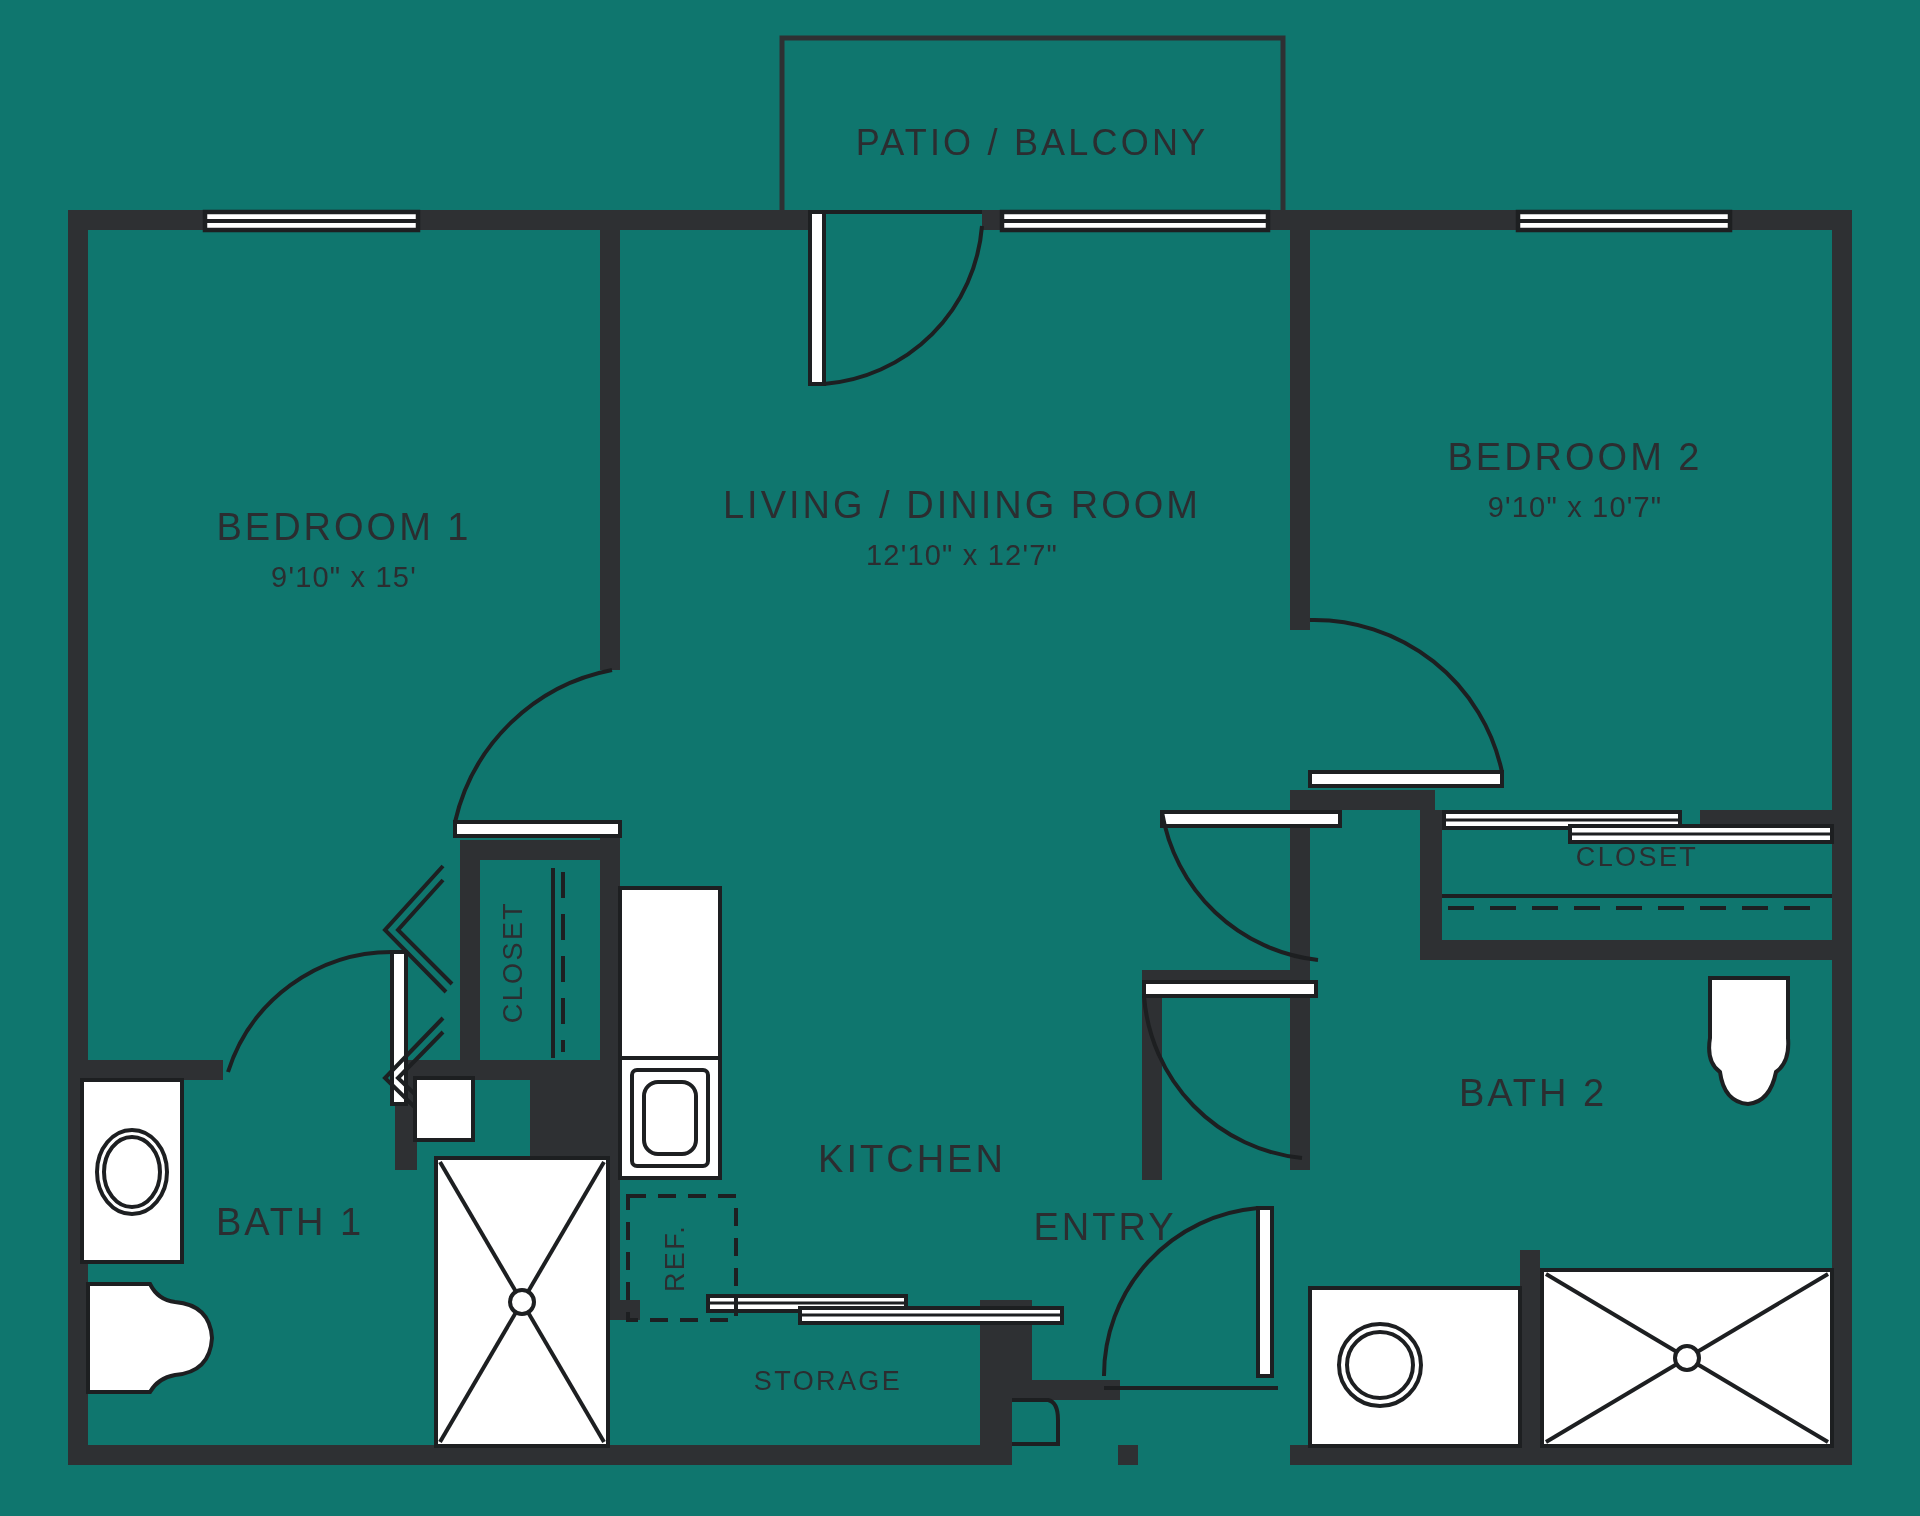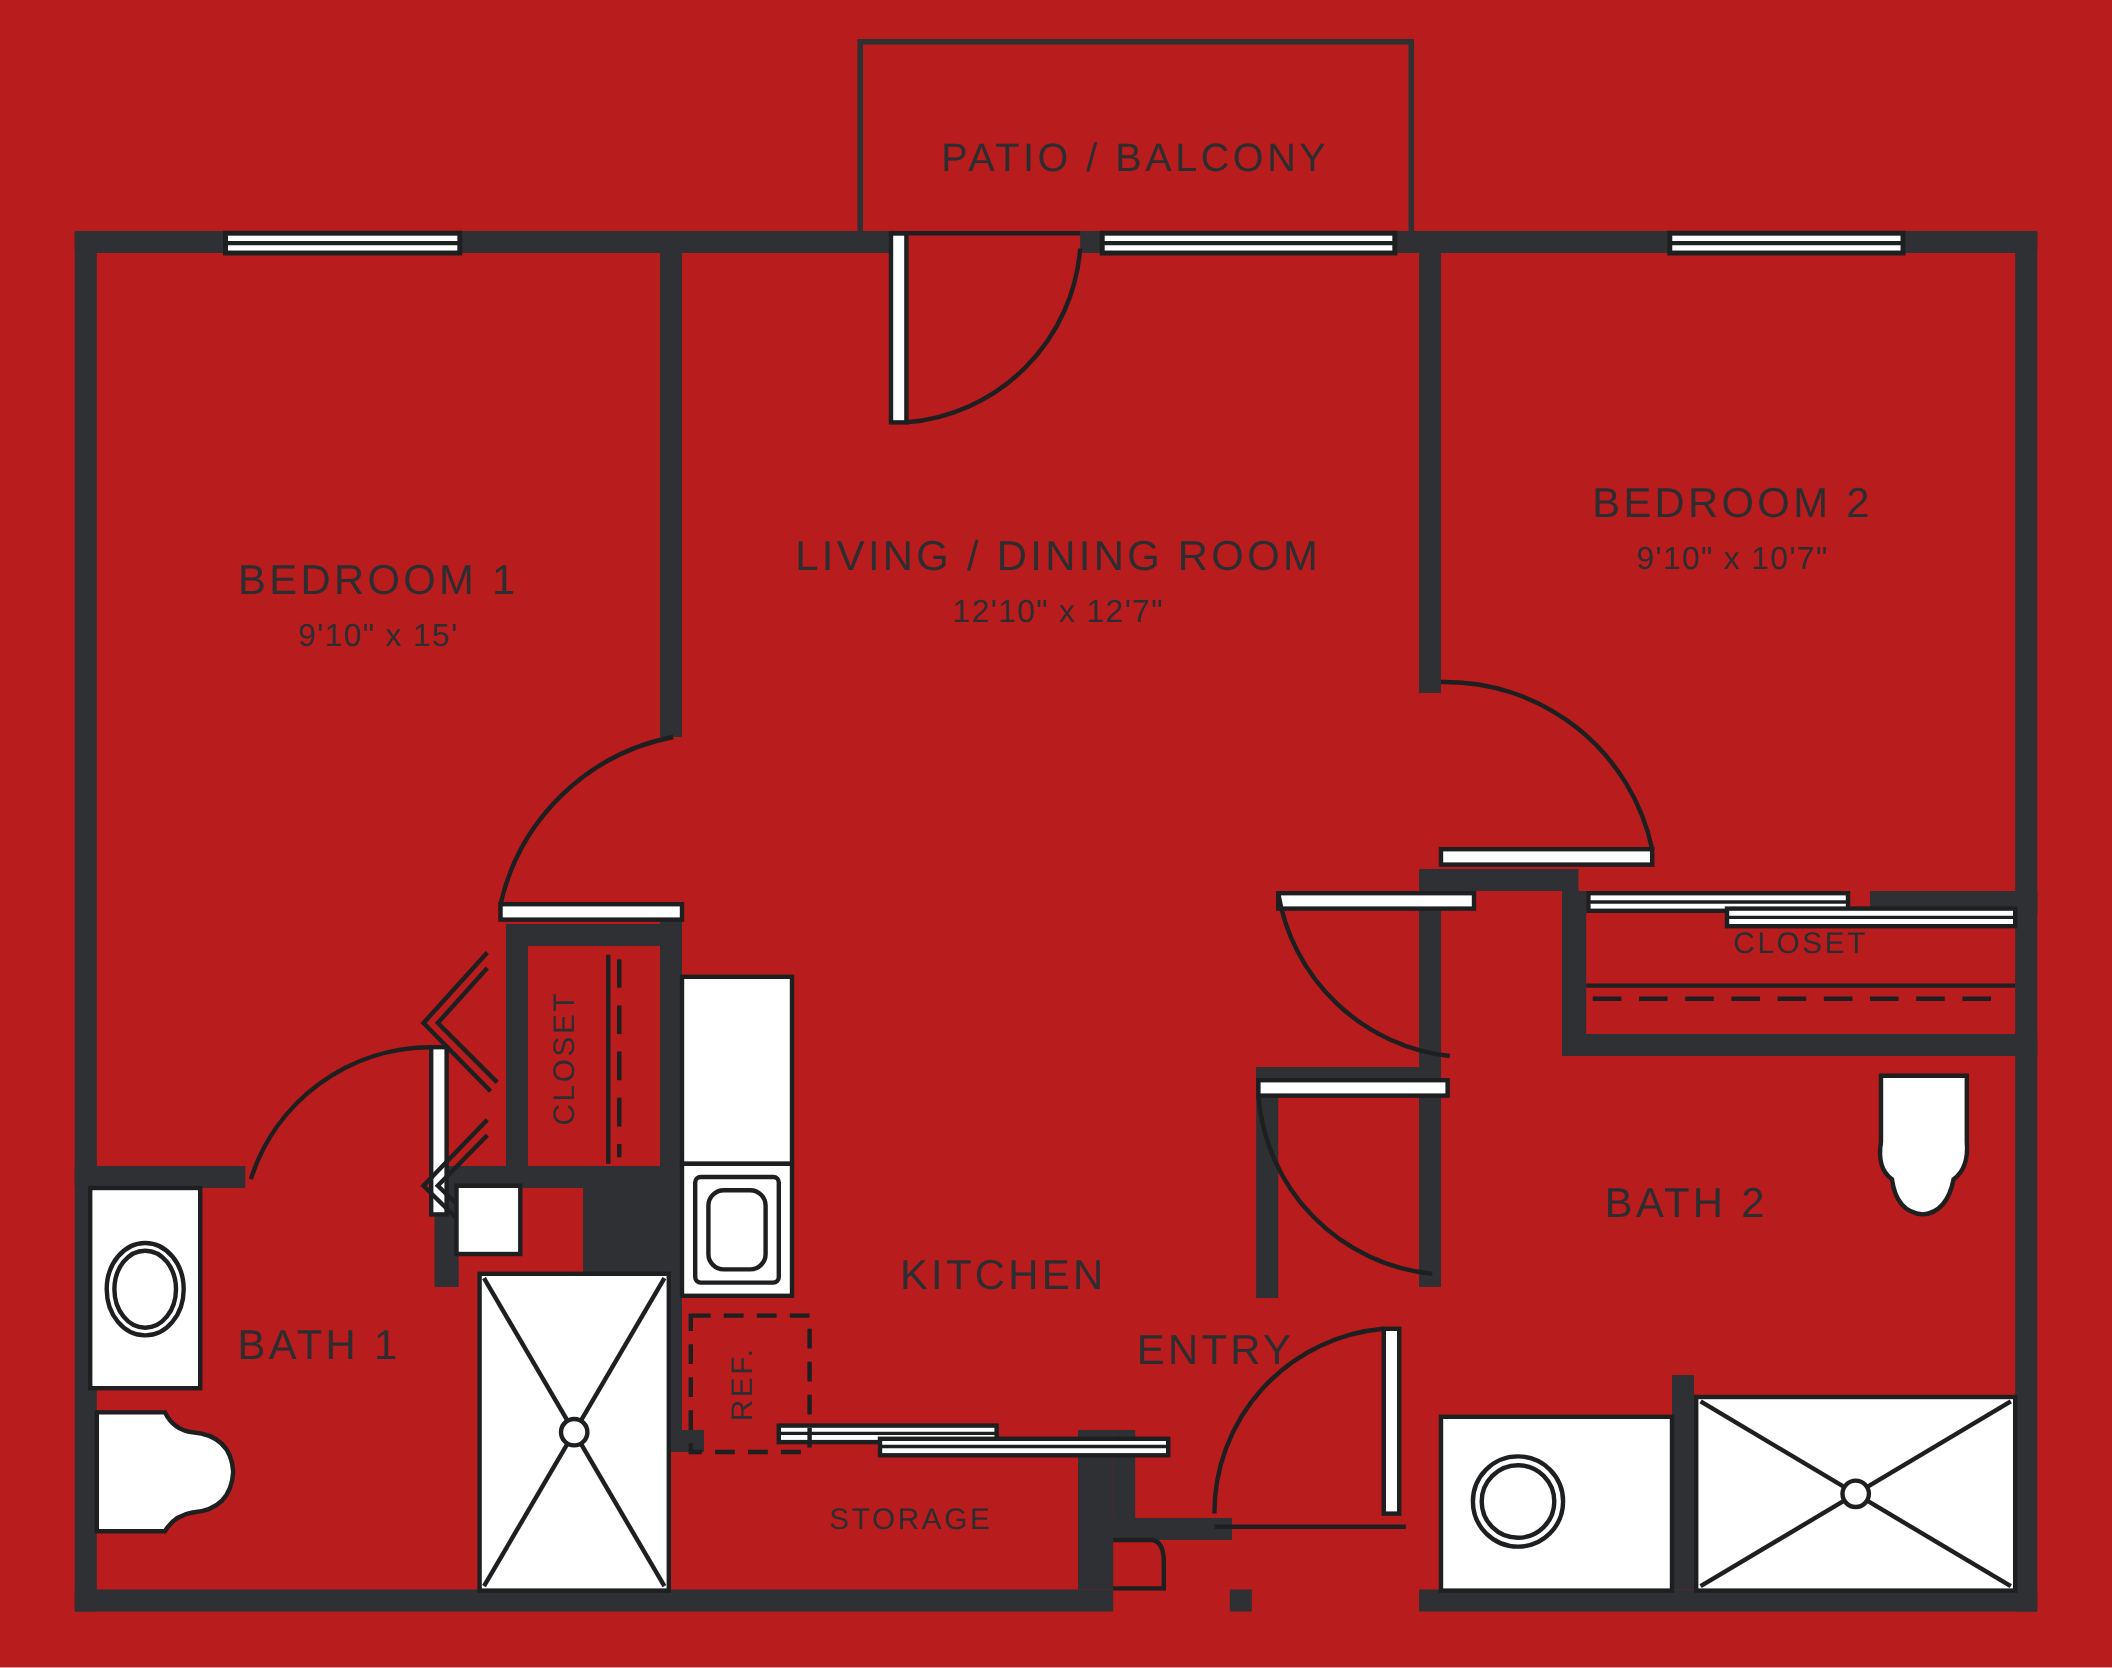--- a/index.html
+++ b/index.html
@@ -10,21 +10,21 @@
   body {
     width: 1920px;
     height: 1516px;
     font-family: "Liberation Sans", sans-serif;
     overflow: hidden;
   }
   #floorplan-root {
     position: relative;
     width: 1920px;
     height: 1516px;
-    background: #b91c1c;
+    background: #0f766e;
   }
   svg.plan {
     display: block;
     width: 1920px;
     height: 1516px;
   }
   .wall    { fill: #2e3033; }
   .thinwall{ fill: none; stroke: #2e3033; stroke-width: 5; }
   .fixture { fill: #ffffff; stroke: #1d1f21; stroke-width: 4; }
   .fixture-thin { fill: none; stroke: #1d1f21; stroke-width: 4; }

